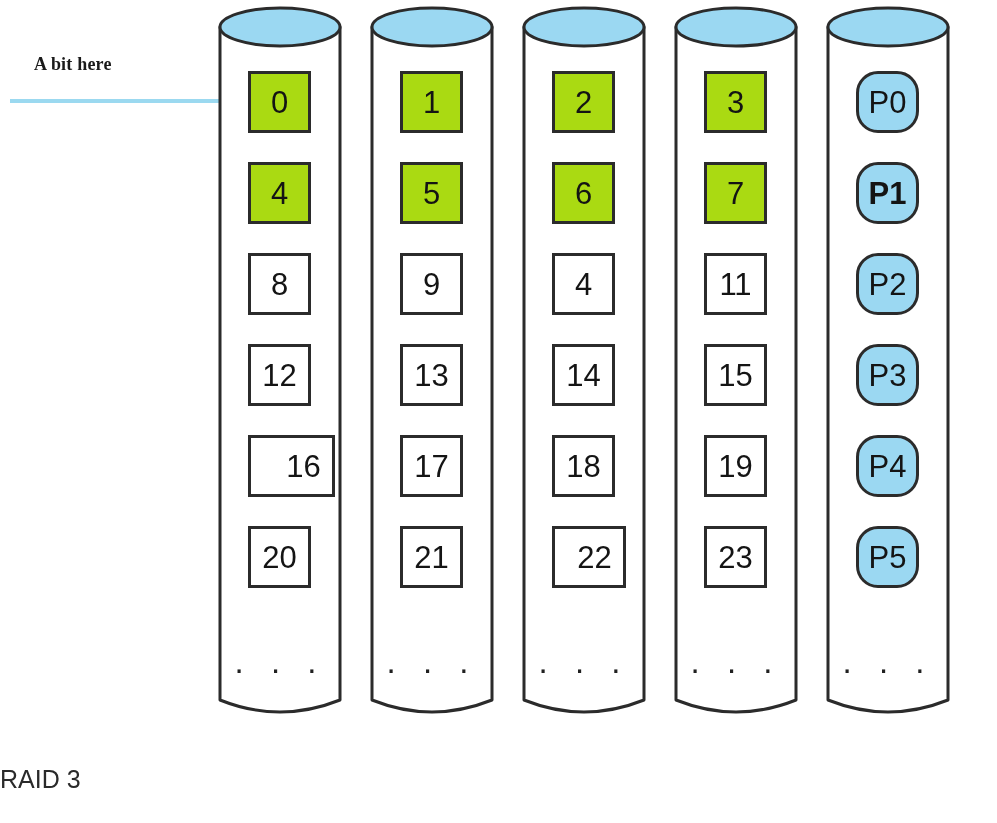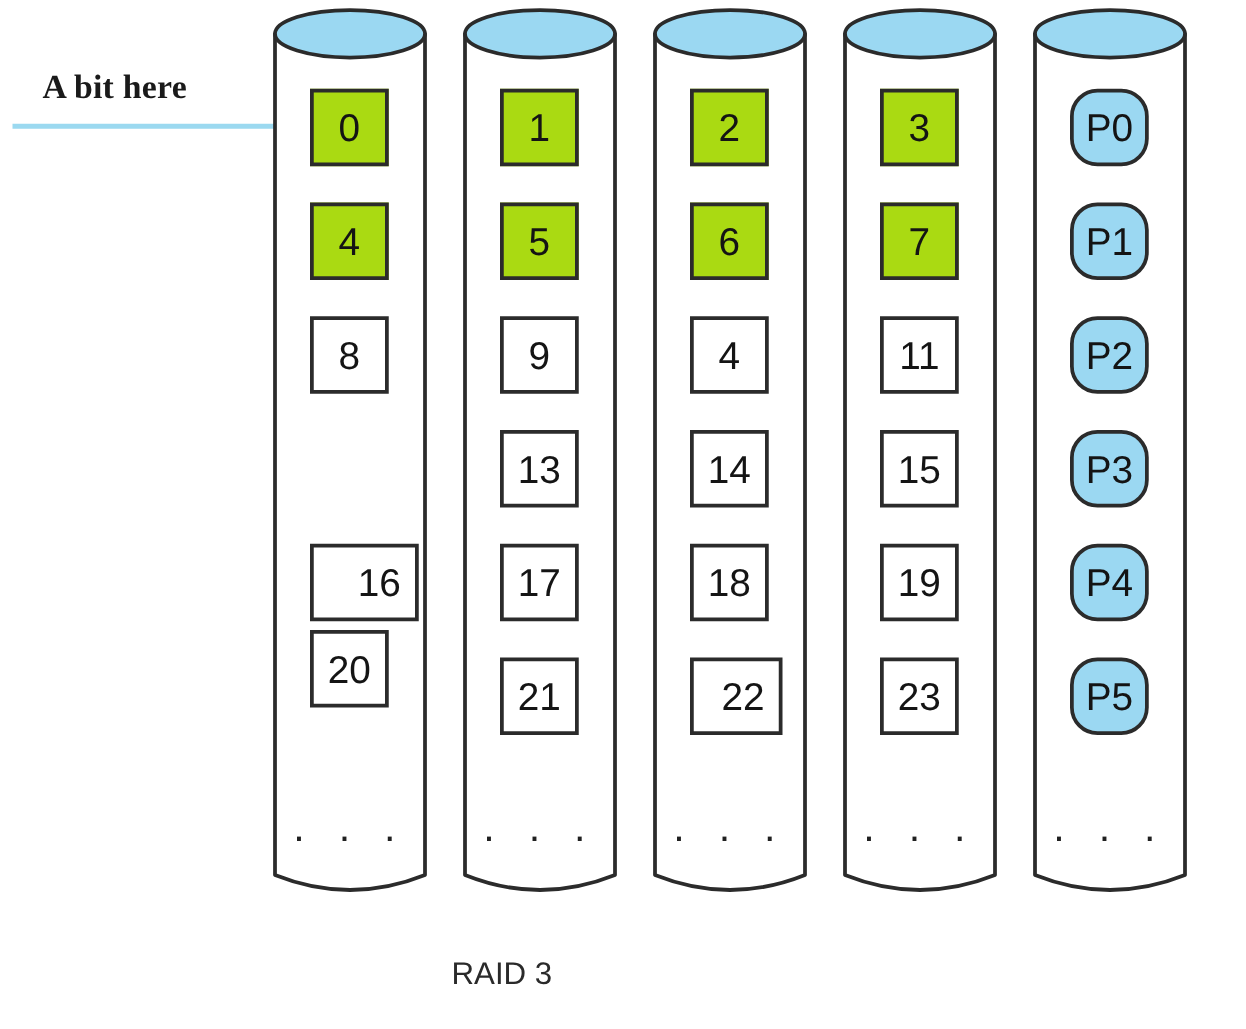--- a/index.html
+++ b/index.html
@@ -19,21 +19,21 @@
     overflow: hidden;
   }
 
   
   .annot-label {
     position: absolute;
     left: 34px;
     top: 54px;
     font-family: "Liberation Serif", serif;
     font-weight: bold;
-    font-size: 27px;
+    font-size: 18px;
     color: #1a1a1a;
     letter-spacing: 0.2px;
     white-space: nowrap;
   }
   .annot-line {
     position: absolute;
     left: 10px;
     top: 99px;
     width: 228px;
     height: 4px;
@@ -88,21 +88,21 @@
     color: #202020;
     line-height: 1;
   }
 
   
   .caption {
     position: absolute;
     left: 0;
     top: 765px;
     width: 803px;
-    text-align: center;
+    text-align: left;
     font-family: "Liberation Sans", sans-serif;
     font-size: 25px;
     color: #2a2a2a;
   }
 </style>
 </head>
 <body>
 
 <div id="stage">
 
@@ -111,22 +111,23 @@
 
   <div id="disks-host">
       <div class="disk" style="left: 218px;">
         <svg class="disk-svg" viewBox="0 0 124 718">
           <path d="M2,19 V692 Q62,716 122,692 V19 Z" fill="#ffffff" stroke="#2b2b2b" stroke-width="3" stroke-linejoin="round"></path>
           <ellipse cx="62" cy="19" rx="60" ry="19" fill="#9bd8f2" stroke="#2b2b2b" stroke-width="3"></ellipse>
         </svg>
         <div class="block green" style="top: 63px;">0</div>
         <div class="block green" style="top: 154px;">4</div>
         <div class="block plain" style="top: 245px;">8</div>
+        <div class="block plain" style="top: 336px;">12</div>
         <div class="block plain" style="top: 427px; padding-left: 24px;">16</div>
-        <div class="block plain" style="top: 496px;">20</div>
+        <div class="block plain" style="top: 518px;">20</div>
         <div class="ellipsis" style="top: 637px;">. . .</div>
       </div>
       <div class="disk" style="left: 370px;">
         <svg class="disk-svg" viewBox="0 0 124 718">
           <path d="M2,19 V692 Q62,716 122,692 V19 Z" fill="#ffffff" stroke="#2b2b2b" stroke-width="3" stroke-linejoin="round"></path>
           <ellipse cx="62" cy="19" rx="60" ry="19" fill="#9bd8f2" stroke="#2b2b2b" stroke-width="3"></ellipse>
         </svg>
         <div class="block green" style="top: 63px;">1</div>
         <div class="block green" style="top: 154px;">5</div>
         <div class="block plain" style="top: 245px;">9</div>
@@ -160,21 +161,21 @@
         <div class="block plain" style="top: 427px;">19</div>
         <div class="block plain" style="top: 518px;">23</div>
         <div class="ellipsis" style="top: 637px;">. . .</div>
       </div>
       <div class="disk" style="left: 826px;">
         <svg class="disk-svg" viewBox="0 0 124 718">
           <path d="M2,19 V692 Q62,716 122,692 V19 Z" fill="#ffffff" stroke="#2b2b2b" stroke-width="3" stroke-linejoin="round"></path>
           <ellipse cx="62" cy="19" rx="60" ry="19" fill="#9bd8f2" stroke="#2b2b2b" stroke-width="3"></ellipse>
         </svg>
         <div class="block blue" style="top: 63px;">P0</div>
-        <div class="block blue" style="top: 154px;">P1</div>
+        <div class="block blue" style="top: 154px; font-weight: bold;">P1</div>
         <div class="block blue" style="top: 245px; text-align: center;">P2</div>
         <div class="block blue" style="top: 336px;">P3</div>
         <div class="block blue" style="top: 427px;">P4</div>
         <div class="block blue" style="top: 518px;">P5</div>
         <div class="ellipsis" style="top: 637px;">. . .</div>
       </div>
     </div>
 
   <div class="caption">RAID 3</div>
 

